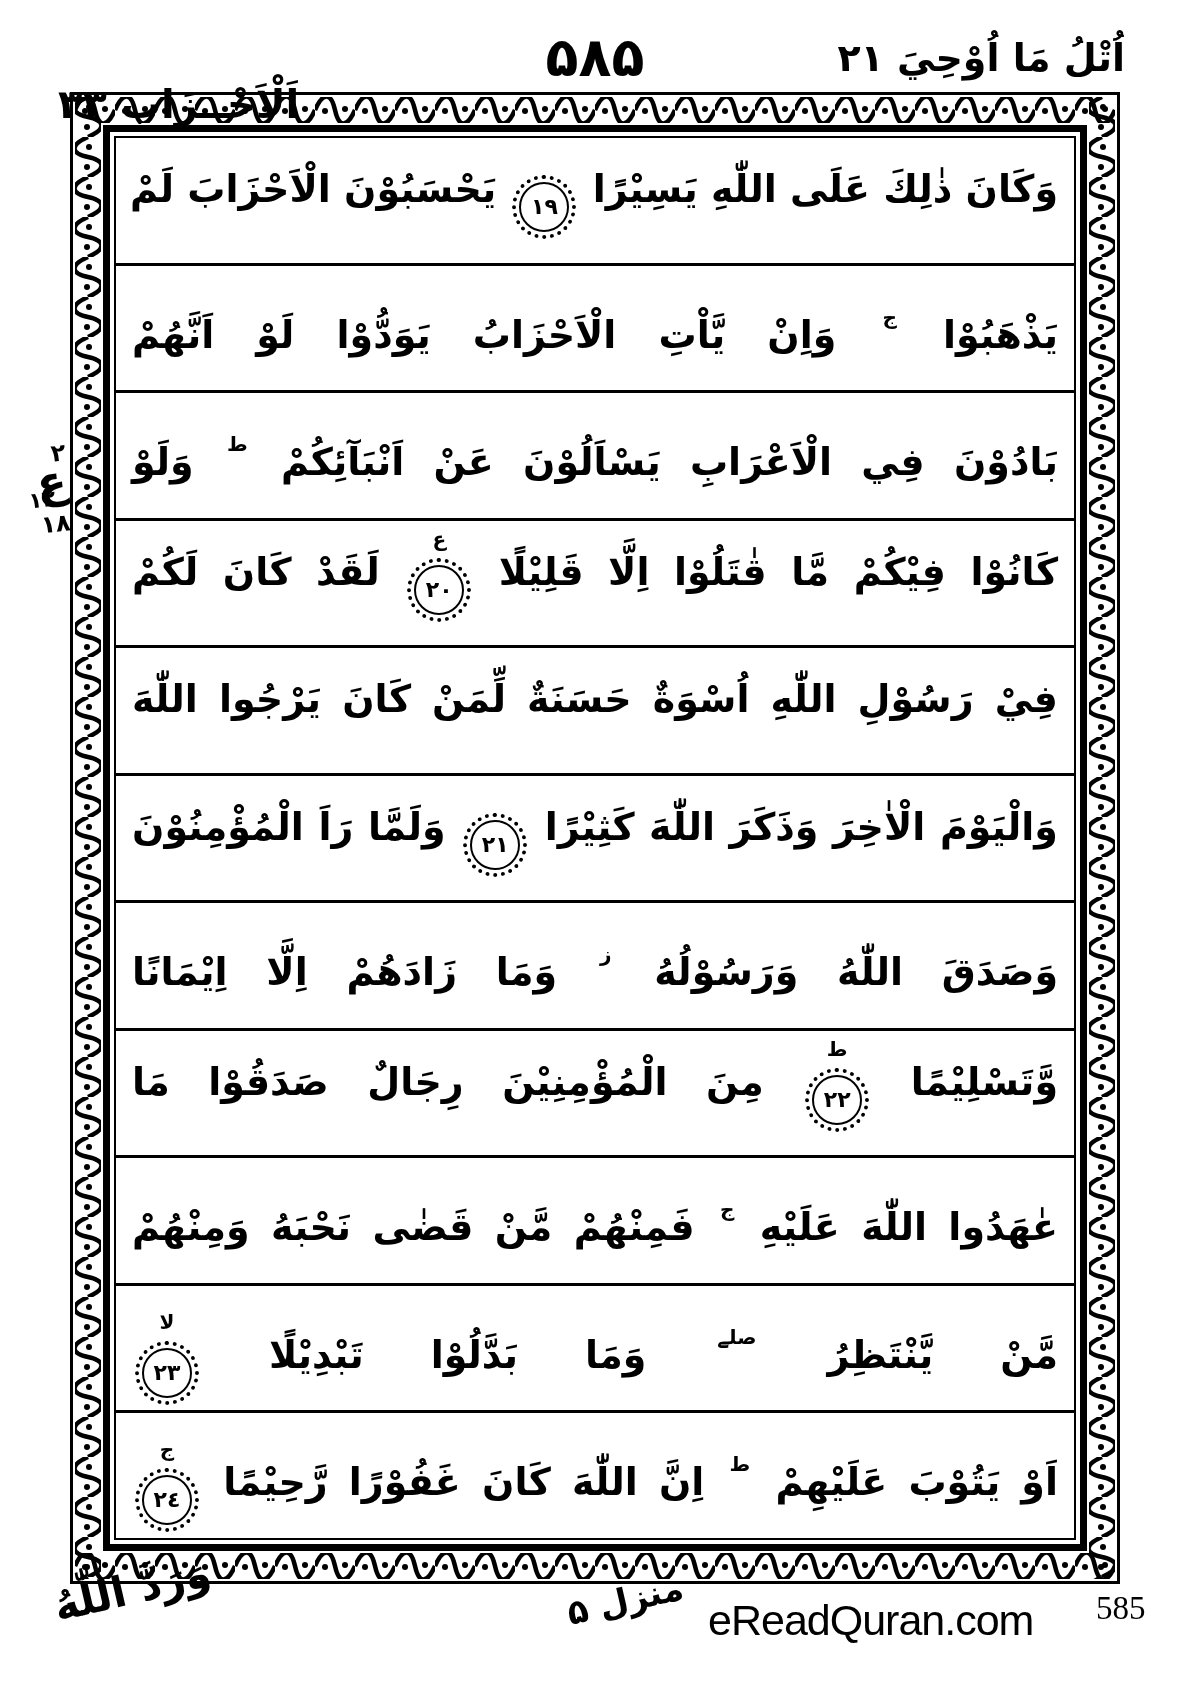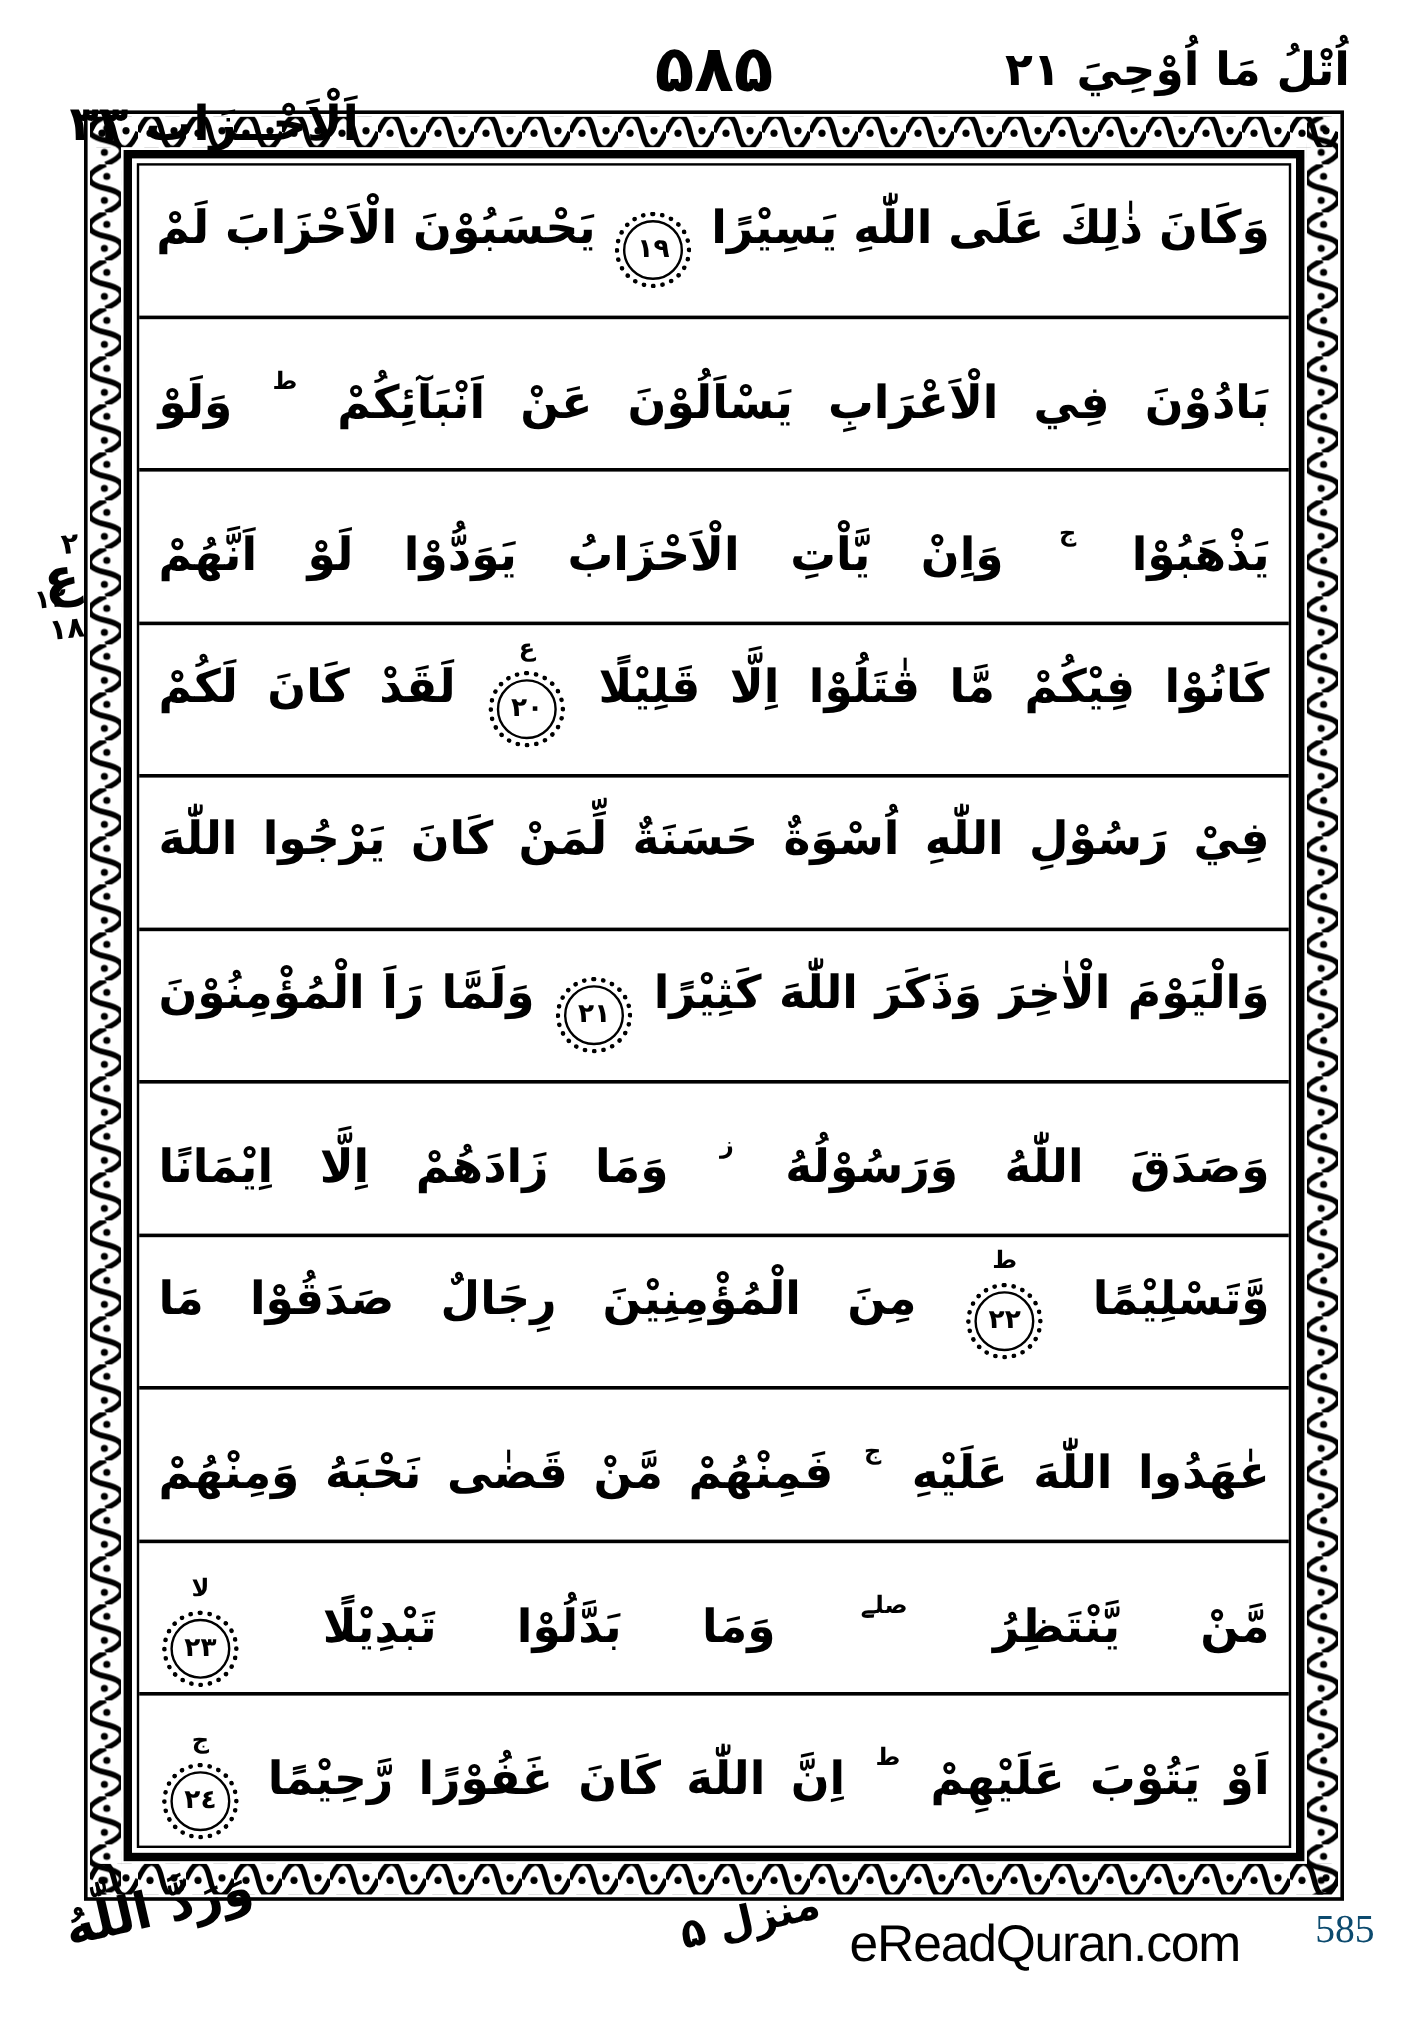--- a/index.html
+++ b/index.html
@@ -65,21 +65,21 @@
   .manzil{
     position:absolute;left:566px;top:1580px;font-size:34px;font-weight:bold;
     direction:rtl;transform:rotate(-13deg);white-space:nowrap;
   }
   .site{
     position:absolute;left:708px;top:1596px;font-size:43px;font-weight:400;
     font-family:"Liberation Sans",sans-serif;letter-spacing:-1px;white-space:nowrap;
   }
   .pageno{
     position:absolute;left:1096px;top:1590px;font-size:33px;
-    font-family:"Liberation Serif",serif;color:#0c4a6e;
+    font-family:"Liberation Serif",serif;color:#000000;
   }
 </style>
 </head>
 <body>
 
 <div class="hdr hdr-left">اَلْاَحْــزَاب ٣٣</div>
 <div class="hdr hdr-center">۵۸۵</div>
 <div class="hdr hdr-right">اُتْلُ مَا اُوْحِيَ ٢١</div>
 
 <div class="frame">
@@ -122,22 +122,22 @@
       <circle cx="14" cy="10" r="3" fill="#000"></circle>
           <circle cx="12" cy="30" r="3" fill="#000"></circle>
     </pattern>
       </defs>
     <rect width="100%" height="100%" fill="url(#vineR)"></rect>
   </svg>
 
   <div class="inner">
     <div class="rows">
         <div class="qrow"><span class="qtext">وَكَانَ ذٰلِكَ عَلَى اللّٰهِ يَسِيْرًا</span> <span class="medallion">١٩</span> <span class="qtext">يَحْسَبُوْنَ الْاَحْزَابَ لَمْ</span></div>
+        <div class="qrow"><span class="qtext">يَذْهَبُوْا</span> <span class="waqf">ج</span> <span class="qtext">وَاِنْ يَّاْتِ الْاَحْزَابُ يَوَدُّوْا لَوْ اَنَّهُمْ</span></div>
         <div class="qrow"><span class="qtext">بَادُوْنَ فِي الْاَعْرَابِ يَسْاَلُوْنَ عَنْ اَنْبَآئِكُمْ</span> <span class="waqf">ط</span> <span class="qtext">وَلَوْ</span></div>
-        <div class="qrow"><span class="qtext">يَذْهَبُوْا</span> <span class="waqf">ج</span> <span class="qtext">وَاِنْ يَّاْتِ الْاَحْزَابُ يَوَدُّوْا لَوْ اَنَّهُمْ</span></div>
         <div class="qrow"><span class="qtext">كَانُوْا فِيْكُمْ مَّا قٰتَلُوْا اِلَّا قَلِيْلًا</span> <span class="medallion">٢٠<span class="medallion-mark">ع</span></span> <span class="qtext">لَقَدْ كَانَ لَكُمْ</span></div>
         <div class="qrow"><span class="qtext">فِيْ رَسُوْلِ اللّٰهِ اُسْوَةٌ حَسَنَةٌ لِّمَنْ كَانَ يَرْجُوا اللّٰهَ</span></div>
         <div class="qrow"><span class="qtext">وَالْيَوْمَ الْاٰخِرَ وَذَكَرَ اللّٰهَ كَثِيْرًا</span> <span class="medallion">٢١</span> <span class="qtext">وَلَمَّا رَاَ الْمُؤْمِنُوْنَ</span></div>
         <div class="qrow"><span class="qtext">وَصَدَقَ اللّٰهُ وَرَسُوْلُهُ</span> <span class="waqf">ز</span> <span class="qtext">وَمَا زَادَهُمْ اِلَّا اِيْمَانًا</span></div>
         <div class="qrow"><span class="qtext">وَّتَسْلِيْمًا</span> <span class="medallion">٢٢<span class="medallion-mark">ط</span></span> <span class="qtext">مِنَ الْمُؤْمِنِيْنَ رِجَالٌ صَدَقُوْا مَا</span></div>
         <div class="qrow"><span class="qtext">عٰهَدُوا اللّٰهَ عَلَيْهِ</span> <span class="waqf">ج</span> <span class="qtext">فَمِنْهُمْ مَّنْ قَضٰى نَحْبَهُ وَمِنْهُمْ</span></div>
         <div class="qrow"><span class="qtext">مَّنْ يَّنْتَظِرُ</span> <span class="waqf">صلے</span> <span class="qtext">وَمَا بَدَّلُوْا تَبْدِيْلًا</span> <span class="medallion">٢٣<span class="medallion-mark">لا</span></span> </div>
         <div class="qrow"><span class="qtext">اَوْ يَتُوْبَ عَلَيْهِمْ</span> <span class="waqf">ط</span> <span class="qtext">اِنَّ اللّٰهَ كَانَ غَفُوْرًا رَّحِيْمًا</span> <span class="medallion">٢٤<span class="medallion-mark">ج</span></span></div>
       </div>
   </div>

